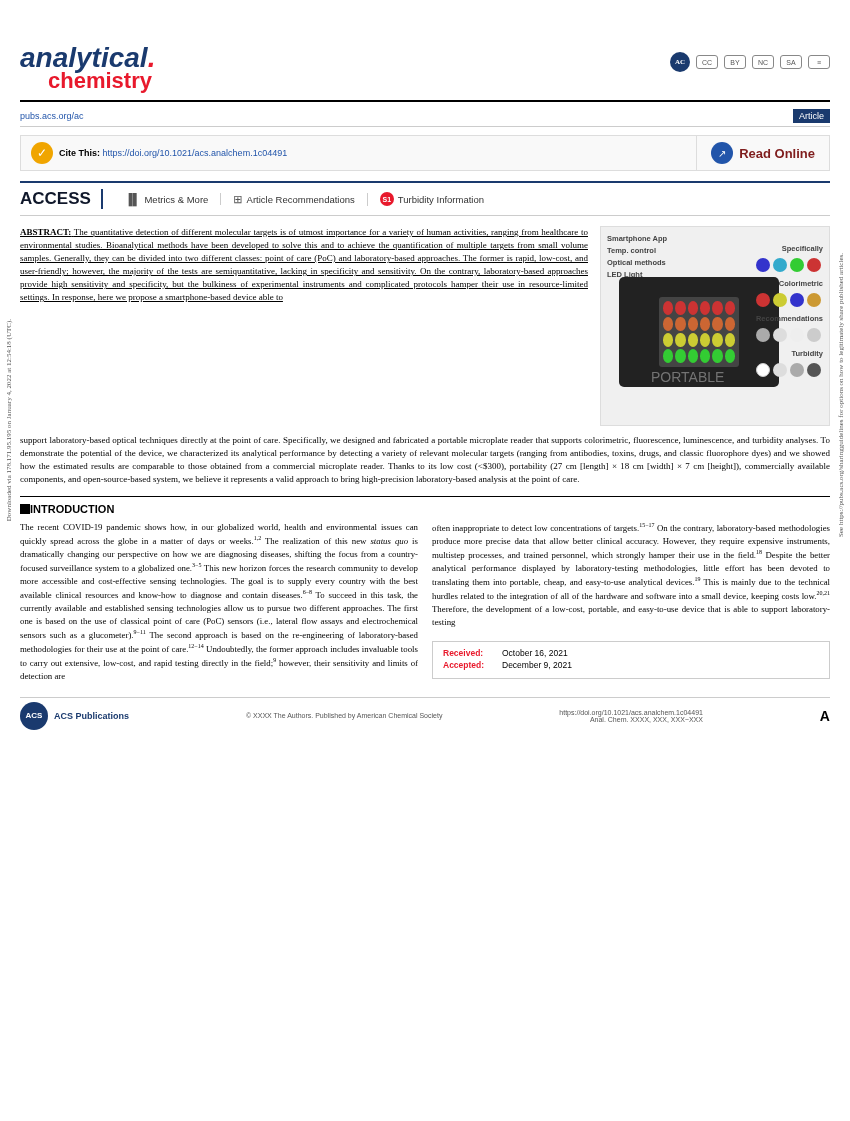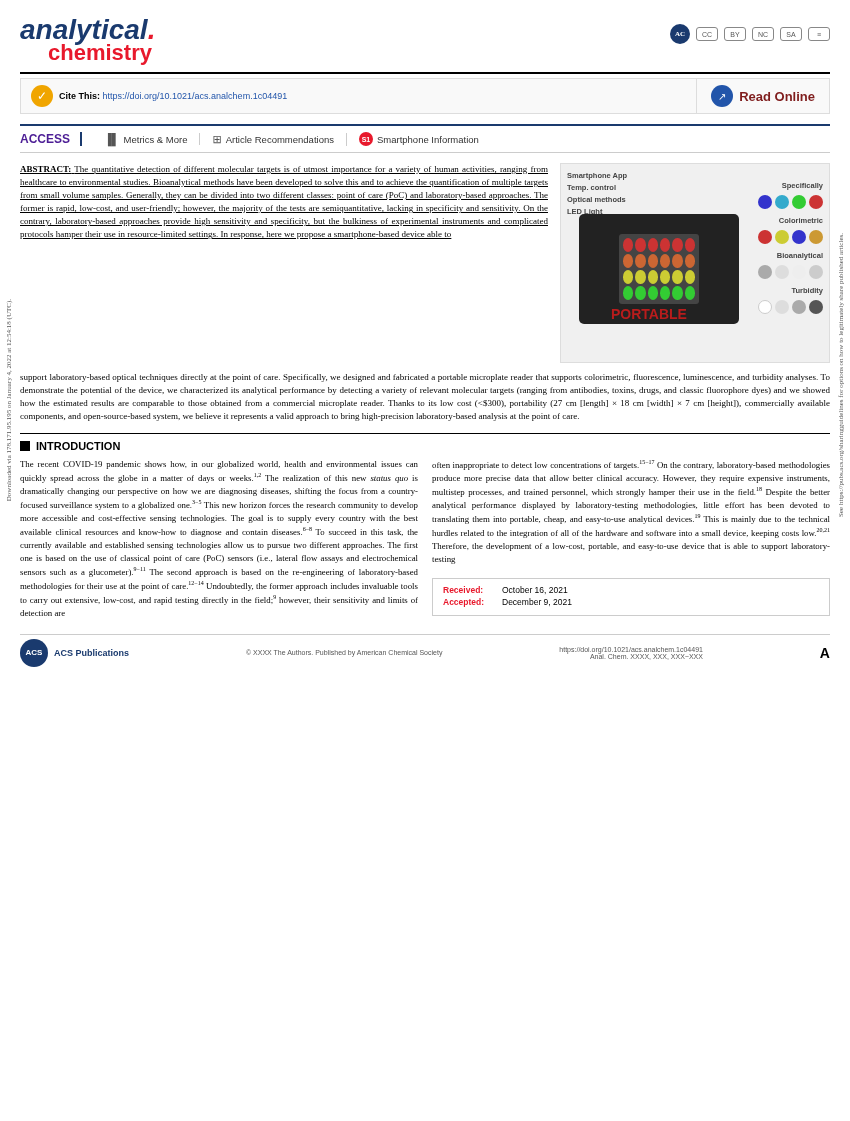--- a/index.html
+++ b/index.html
@@ -55,21 +55,22 @@
       writing-mode: vertical-rl;
       transform: rotate(180deg);
       white-space: nowrap;
       line-height: 1.2;
     }
 
     
     .main-content {
       margin-left: 20px;
       margin-right: 20px;
-      padding-top: 16px;
+      padding-top: 24px;
+      margin-top: 20px;
     }
 
     
     .header {
       display: flex;
       justify-content: space-between;
       align-items: flex-start;
       padding-bottom: 6px;
       border-bottom: 2px solid #000;
       margin-bottom: 4px;
@@ -236,24 +237,24 @@
     .access-bar {
       display: flex;
       align-items: center;
       border-top: 2px solid #1a3a6e;
       border-bottom: 1px solid #ccc;
       padding: 6px 0;
       margin-bottom: 10px;
       gap: 0;
     }
     .access-label {
-      font-size: 12px;
-      font-weight: bold;
-      font-family: Arial, sans-serif;
-      color: #4c1d95;
+      font-size: 17px;
+      font-weight: bold;
+      font-family: Arial, sans-serif;
+      color: #0f172a;
       padding-right: 10px;
       border-right: 2px solid #1a3a6e;
       margin-right: 10px;
     }
     .access-item {
       display: flex;
       align-items: center;
       gap: 4px;
       font-size: 9px;
       font-family: Arial, sans-serif;
@@ -288,21 +289,21 @@
     
     .two-col {
       display: flex;
       gap: 12px;
     }
     .col-left {
       flex: 1;
       min-width: 0;
     }
     .col-right {
-      width: 270px;
+      width: 230px;
       flex-shrink: 0;
     }
 
     
     .abstract-text {
       font-size: 9px;
       line-height: 1.45;
       text-align: justify;
       text-decoration: underline;
     }
@@ -343,22 +344,22 @@
       font-family: Arial, sans-serif;
       font-weight: bold;
       text-align: right;
       line-height: 2;
     }
     .figure-portable {
       position: absolute;
       bottom: 40px;
       left: 50px;
       font-size: 14px;
-      font-weight: bold;
-      color: #b91c1c;
+      font-weight: normal;
+      color: #737373;
       font-family: Arial, sans-serif;
     }
 
     
     .color-circles-row {
       display: flex;
       gap: 3px;
       margin-top: 2px;
     }
     .color-circle {
@@ -382,21 +383,20 @@
       margin: 10px 0 6px 0;
     }
 
     
     .intro-heading {
       font-size: 11px;
       font-weight: bold;
       font-family: Arial, sans-serif;
       display: flex;
       align-items: center;
-      gap: 6px;
       margin-bottom: 6px;
     }
     .intro-square {
       width: 10px;
       height: 10px;
       background: #000;
       flex-shrink: 0;
     }
 
     
@@ -520,20 +520,24 @@
       <div class="header-icons">
         <div class="icon-circle" style="font-size:7px;">AC</div>
         <div class="cc-badge">CC</div>
         <div class="cc-badge">BY</div>
         <div class="cc-badge">NC</div>
         <div class="cc-badge">SA</div>
         <div class="cc-badge">≡</div>
       </div>
     </div>
 
+    <div class="url-bar">
+      <span class="url-text">pubs.acs.org/ac</span>
+      <span class="article-badge">Article</span>
+    </div>
 
 
 
     <div class="cite-bar">
       <div class="cite-section">
         <div class="cite-icon">✓</div>
         <div class="cite-text">
           <span class="cite-label">Cite This:</span>
           <span class="cite-doi">https://doi.org/10.1021/acs.analchem.1c04491</span>
         </div>
@@ -549,21 +553,21 @@
       <div class="access-item">
         <span class="access-item-icon">▐▌</span>
         <span class="access-item-label">Metrics &amp; More</span>
       </div>
       <div class="access-item">
         <span class="access-item-icon">⊞</span>
         <span class="access-item-label">Article Recommendations</span>
       </div>
       <div class="access-item">
         <span class="s1-badge">S1</span>
-        <span class="access-item-label">Smartphone Information</span>
+        <span class="access-item-label">Turbidity Information</span>
       </div>
     </div>
 
     <div class="two-col">
       <div class="col-left">
         <p class="abstract-text">
           <span class="abstract-label">ABSTRACT:</span>
           <span> The quantitative detection of different molecular targets is of utmost importance for a variety of human activities, ranging from healthcare to environmental studies. Bioanalytical methods have been developed to solve this and to achieve the quantification of multiple targets from small volume samples. Generally, they can be divided into two different classes: point of care (PoC) and laboratory-based approaches. The former is rapid, low-cost, and user-friendly; however, the majority of the tests are semiquantitative, lacking in specificity and sensitivity. On the contrary, laboratory-based approaches provide high sensitivity and specificity, but the bulkiness of experimental instruments and complicated protocols hamper their use in resource-limited settings. In response, here we propose a smartphone-based device able to</span>
         </p>
       </div>
@@ -622,21 +626,21 @@
             <div style="margin-bottom:4px;">
               <div style="font-size:7.5px;font-weight:bold;">Colorimetric</div>
               <div class="color-circles-row">
                 <div class="color-circle" style="background:#cc3333;"></div>
                 <div class="color-circle" style="background:#cccc33;"></div>
                 <div class="color-circle" style="background:#3333cc;"></div>
                 <div class="color-circle" style="background:#cc9933;"></div>
               </div>
             </div>
             <div style="margin-bottom:4px;">
-              <div style="font-size:7.5px;font-weight:bold;">Bioanalytical</div>
+              <div style="font-size:7.5px;font-weight:bold;">Recommendations</div>
               <div class="color-circles-row">
                 <div class="color-circle" style="background:#aaaaaa;"></div>
                 <div class="color-circle" style="background:#dddddd;"></div>
                 <div class="color-circle" style="background:#eeeeee;"></div>
                 <div class="color-circle" style="background:#cccccc;"></div>
               </div>
             </div>
             <div>
               <div style="font-size:7.5px;font-weight:bold;">Turbidity</div>
               <div class="color-circles-row">

